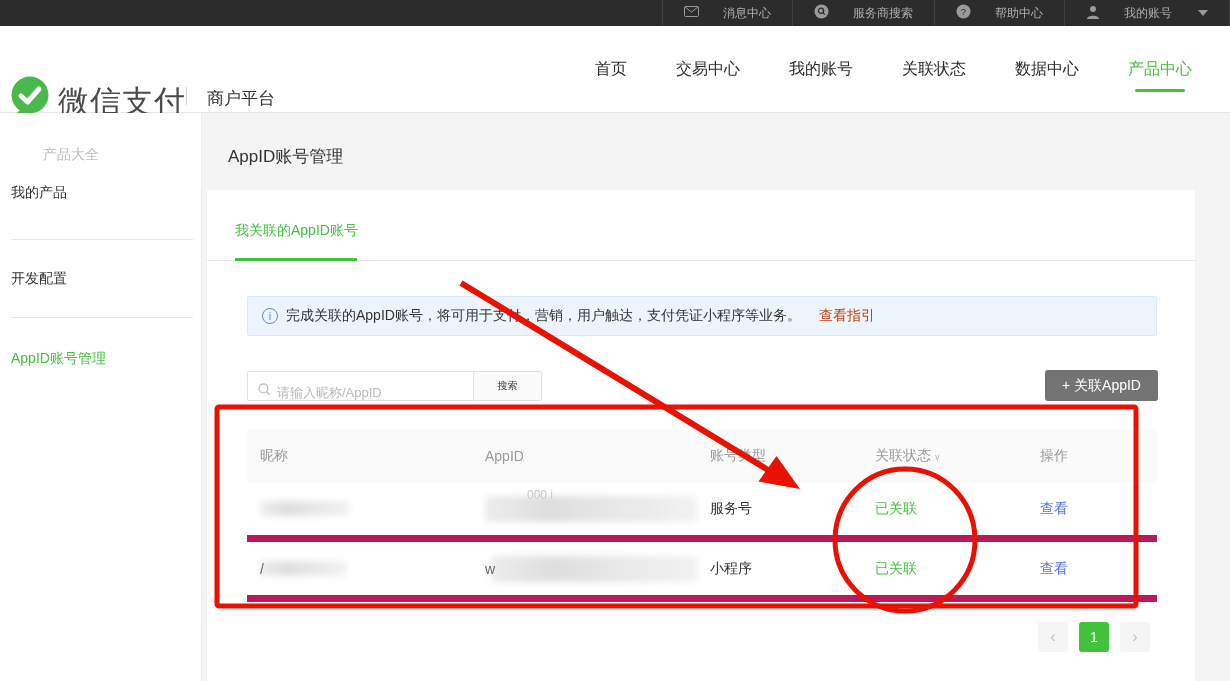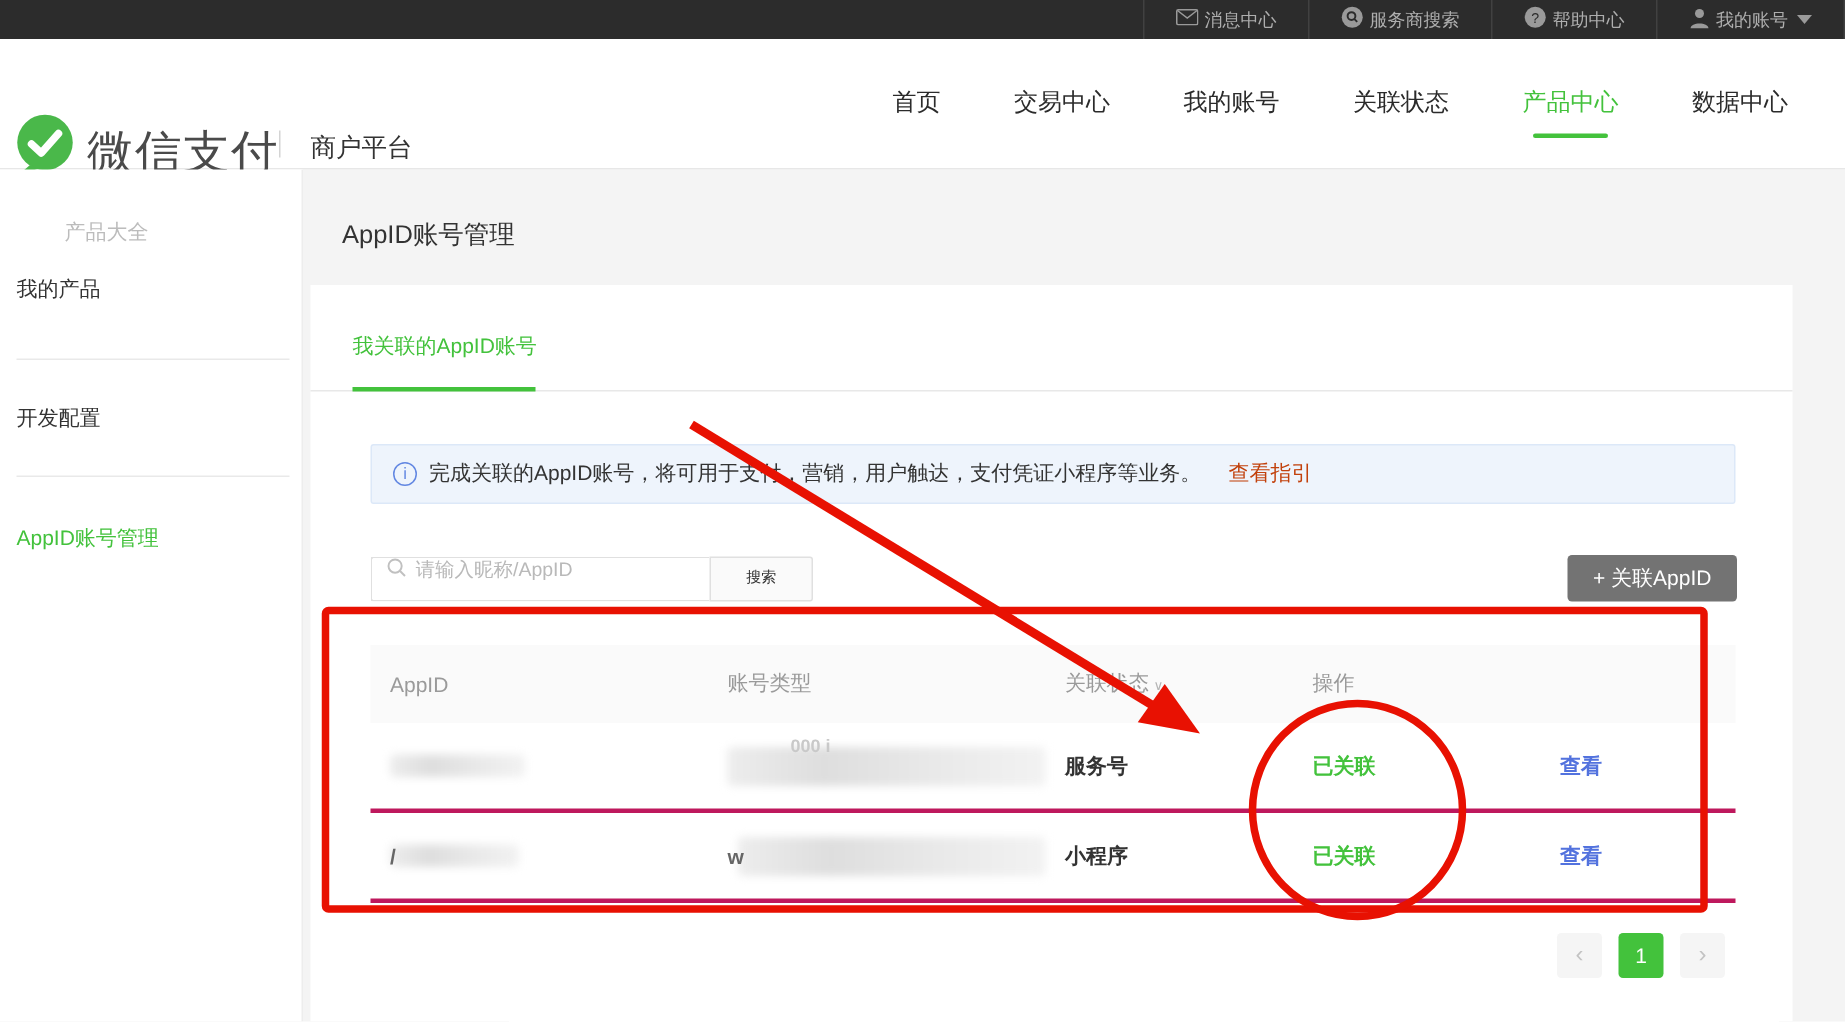--- a/index.html
+++ b/index.html
@@ -4,21 +4,21 @@
 <style>
   * { margin:0; padding:0; box-sizing:border-box; }
   html,body { width:1230px; height:681px; }
   body {
     position:relative; overflow:hidden; background:#f4f4f4;
     font-family:"Liberation Sans", sans-serif; color:#333;
   }
   
   .topbar { position:absolute; top:0; left:0; width:1230px; height:26px;
     background:#2c2c2c; display:flex; justify-content:flex-end; }
-  .topbar-item { display:flex; align-items:center; gap:4px; padding:0 21px;
+  .topbar-item { display:flex; align-items:center; gap:24px; padding:0 21px;
     border-left:1px solid #414141; font-size:12px; color:#aeaeae; cursor:pointer; }
   .topbar-item:last-child { border-right:1px solid #414141; }
   .caret-down { width:0; height:0; border-left:5px solid transparent;
     border-right:5px solid transparent; border-top:6px solid #9a9a9a; margin-left:2px; }
   
   .header { position:absolute; top:26px; left:0; width:1230px; height:87px;
     background:#fff; border-bottom:1px solid #e7e7e7; }
   .logo-bubble { position:absolute; left:10px; top:50px; width:40px; height:40px; }
   .brand { position:absolute; left:58px; top:55px; font-size:31px; color:#4a4a4a; letter-spacing:1px; }
   .brand-divider { position:absolute; left:186px; top:61px; width:1px; height:18px; background:#d4d4d4; }
@@ -43,38 +43,38 @@
   .tab-underline { position:absolute; left:28px; top:68px; width:122px; height:3px; background:#43c23c; }
   .notice { position:absolute; left:40px; top:106px; width:910px; height:40px;
     background:#eef4fc; border:1px solid #dce8f8; border-radius:2px;
     display:flex; align-items:center; padding-left:14px; font-size:14px; color:#333; }
   .info-icon { width:16px; height:16px; border:1px solid #6287e2; border-radius:50%;
     color:#6287e2; font-size:11px; line-height:14px; text-align:center; margin-right:8px; flex:none; }
   .notice-link { color:#c2410c; margin-left:18px; cursor:pointer; }
   
   .search-input { position:absolute; left:40px; top:181px; width:226px; height:30px;
     border:1px solid #e0e0e0; border-right:none; border-radius:2px 0 0 2px; background:#fff;
-    display:flex; align-items:flex-start; padding-left:10px; gap:6px; }
+    display:flex; align-items:flex-end; padding-left:10px; gap:6px; }
   .search-input input { border:none; outline:none; width:180px; font-size:13px;
     font-family:"Liberation Sans",sans-serif; color:#333; background:transparent; }
   .search-input input::placeholder { color:#b9b9b9; }
   .search-btn { position:absolute; left:266px; top:181px; width:69px; height:30px;
     background:#fafafa; border:1px solid #e0e0e0; border-radius:0 2px 2px 0;
     font-size:10px; color:#333; cursor:pointer; text-align:center; line-height:28px; }
   .add-btn { position:absolute; left:838px; top:180px; width:113px; height:31px;
     background:#737373; border:none; border-radius:3px; color:#fff; font-size:14px;
     text-align:center; line-height:31px; cursor:pointer; }
   
   .table { position:absolute; left:40px; top:240px; width:910px; }
   .t-head { display:grid; grid-template-columns:225px 225px 165px 165px 130px;
     height:52px; align-items:center; background:#fafafa; color:#9a9a9a; font-size:14px; }
   .t-head > div { padding-left:13px; }
   .sort-caret { font-size:9px; color:#b5b5b5; margin-left:3px; }
   .t-row { display:grid; grid-template-columns:225px 225px 165px 165px 130px;
-    height:60px; align-items:center; border-bottom:3px solid #be185d; font-size:14px; color:#333;font-weight:bold; }
+    height:60px; align-items:center; border-bottom:7px solid #be185d; font-size:14px; color:#333; }
   .t-row > div { padding-left:13px; }
   .status-linked { color:#43c23c; }
   .view-link { color:#5272de; cursor:pointer; }
   .redact { position:relative; display:flex; align-items:center; }
   .blob { background:linear-gradient(90deg,#ededed,#dedede 30%,#e9e9e9 65%,#f2f2f2);
     filter:blur(3px); border-radius:3px; }
   .frag { color:#c9c9c9; font-size:12px; position:absolute; top:-8px; left:42px; }
   .prefix { color:#666; margin-right:-4px; position:relative; z-index:1; }
   
   .pager { position:absolute; left:831px; top:432px; display:flex; gap:11px; }
@@ -139,22 +139,22 @@
     </svg>
   </span>
   <span class="brand">微信支付</span>
   <span class="brand-divider"></span>
   <span class="brand-sub">商户平台</span>
   <div class="nav">
     <div class="nav-item">首页</div>
     <div class="nav-item">交易中心</div>
     <div class="nav-item">我的账号</div>
     <div class="nav-item">关联状态</div>
+    <div class="nav-item">数据中心</div>
     <div class="nav-item active">产品中心</div>
-    <div class="nav-item">数据中心</div>
   </div>
 </div>
 
 <div class="sidebar">
   <div class="side-label">产品大全</div>
   <div class="side-item" style="top:71px">我的产品</div>
   <div class="side-hr" style="top:126px"></div>
   <div class="side-item" style="top:157px">开发配置</div>
   <div class="side-hr" style="top:204px"></div>
   <div class="side-item active" style="top:237px">AppID账号管理</div>
@@ -181,20 +181,21 @@
           <line x1="8.7" y1="8.7" x2="12" y2="12" stroke="#c0c0c0" stroke-width="1.3"></line>
         </svg>
     </span>
     <input type="text" placeholder="请输入昵称/AppID" style="">
   </div>
   <div class="search-btn">搜索</div>
   <div class="add-btn">+ 关联AppID</div>
 
   <div class="table">
     <div class="t-head">
+      <div>昵称</div>
       <div>AppID</div>
       <div>账号类型</div>
       <div>
         <span>关联状态</span><span class="sort-caret">∨</span>
       </div>
       <div>操作</div>
     </div>
 
     <div class="t-row">
       <div>

